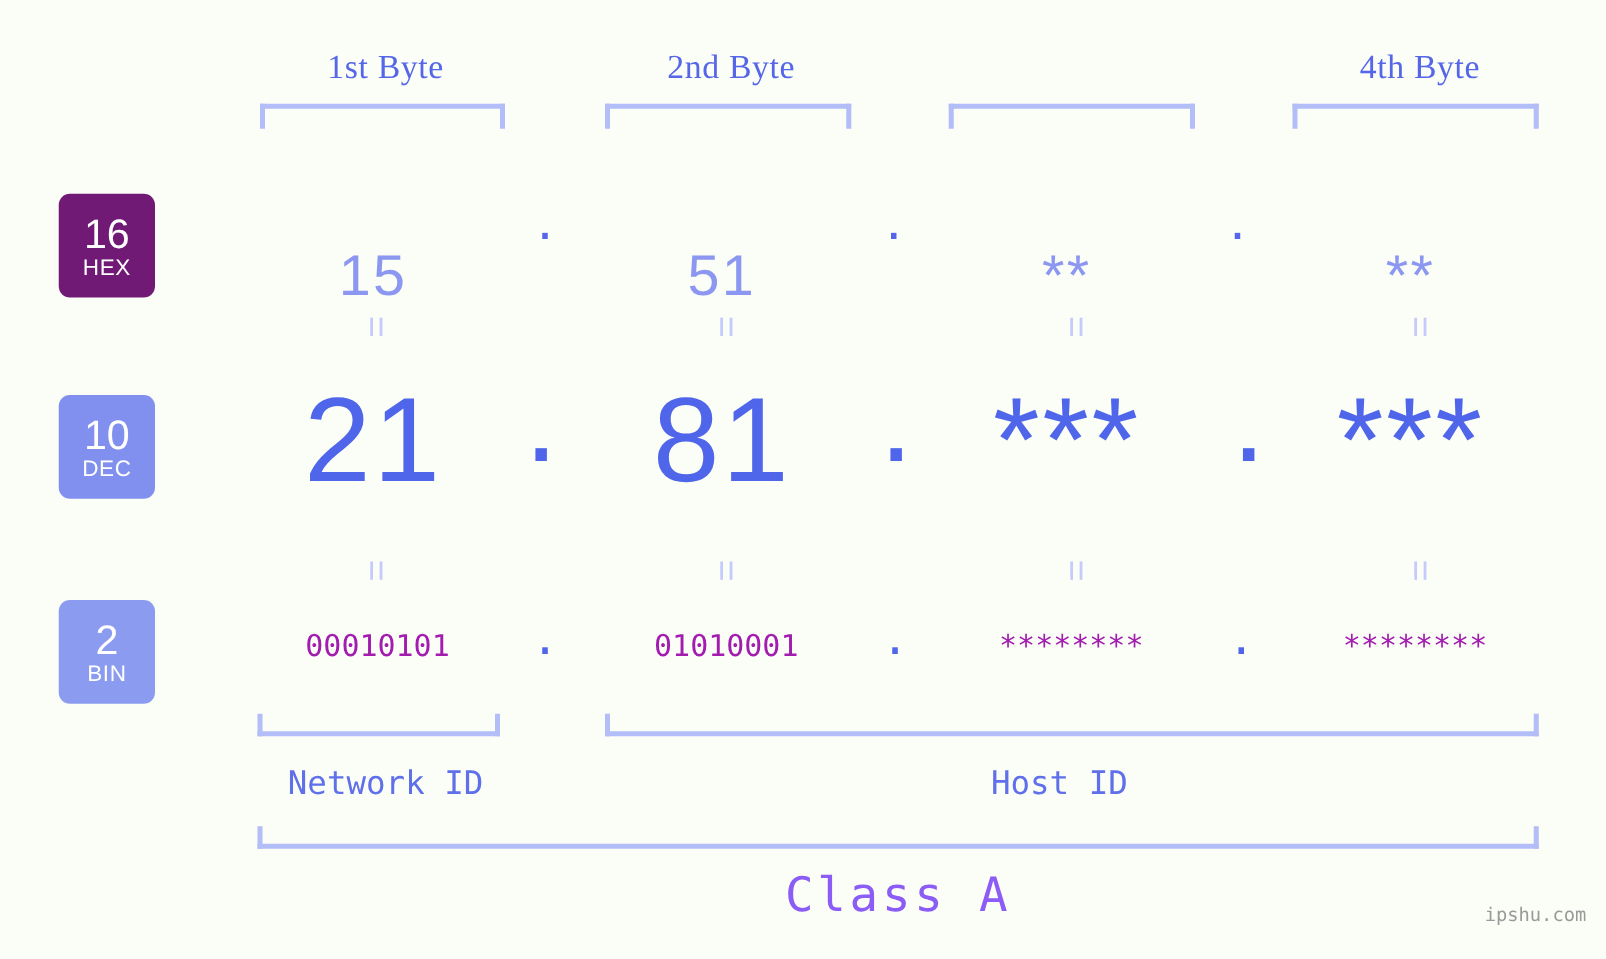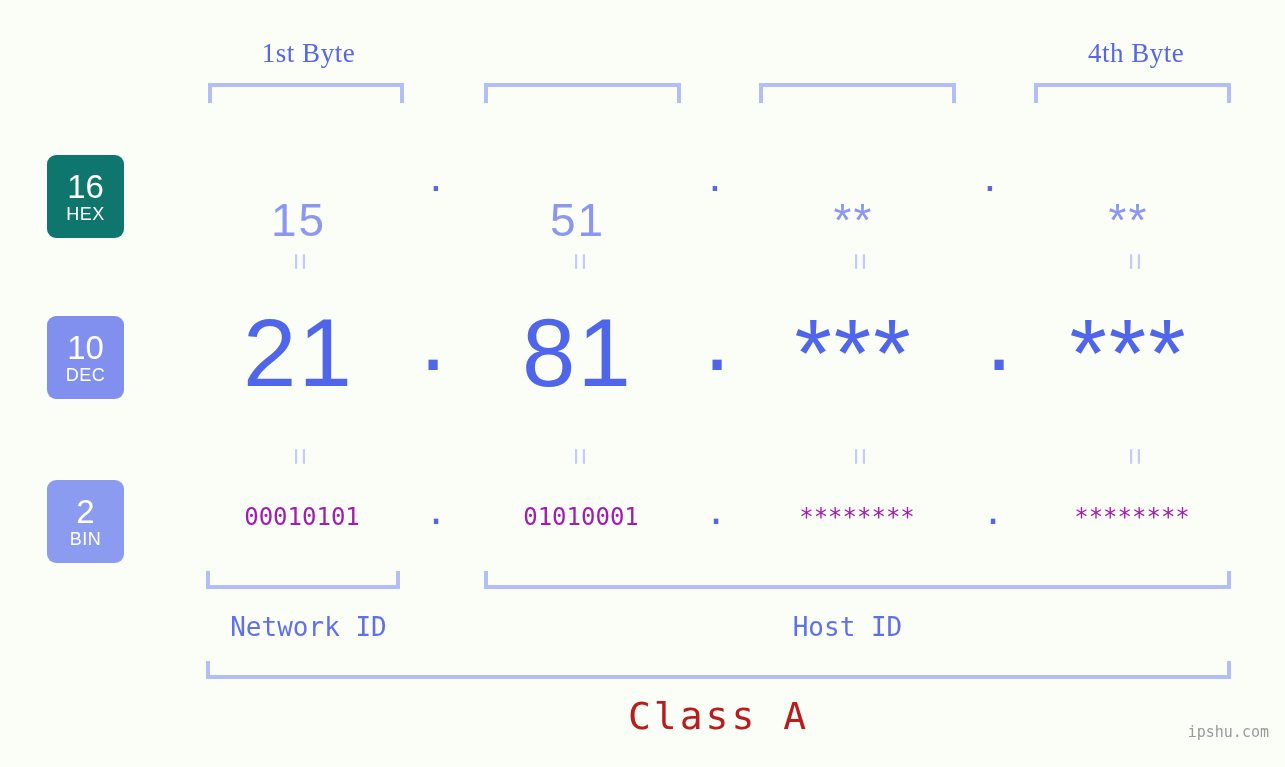--- a/index.html
+++ b/index.html
@@ -170,21 +170,21 @@
     font-size: 26px;
     color: #5f70ea;
     text-align: center;
     white-space: nowrap;
   }
 
   .class-label {
     position: absolute;
     font-family: "DejaVu Sans Mono", monospace;
     font-size: 38px;
-    color: #b91c1c;
+    color: #8b5cf6;
     text-align: center;
     white-space: nowrap;
     letter-spacing: 3px;
   }
 
   .watermark {
     position: absolute;
     right: 16px;
     bottom: 26px;
     font-family: "DejaVu Sans Mono", monospace;
@@ -192,28 +192,29 @@
     color: #9a9a9a;
     white-space: nowrap;
   }
 </style>
 </head>
 <body>
 
 <div id="stage">
 
   <div class="byte-label" style="left:176px; width:265px;">1st Byte</div>
+  <div class="byte-label" style="left:455px; width:260px;">2nd Byte</div>
   <div class="byte-label" style="left:1006px; width:260px;">4th Byte</div>
 
   <div class="bracket bracket-down" style="left:208px; top:83px; width:196px;"></div>
   <div class="bracket bracket-down" style="left:484px; top:83px; width:197px;"></div>
   <div class="bracket bracket-down" style="left:759px; top:83px; width:197px;"></div>
   <div class="bracket bracket-down" style="left:1034px; top:83px; width:197px;"></div>
 
-  <div class="badge" style="top:155px; height:83px; background:#0f766e;">
+  <div class="badge" style="top:155px; height:83px; background:#701a75;">
     <div class="num">16</div>
     <div class="nm">HEX</div>
   </div>
 
   <div class="badge" style="top:316px; height:83px; background:#8190ee;">
     <div class="num">10</div>
     <div class="nm">DEC</div>
   </div>
 
   <div class="badge" style="top:480px; height:83px; background:#8b9cf0;">

